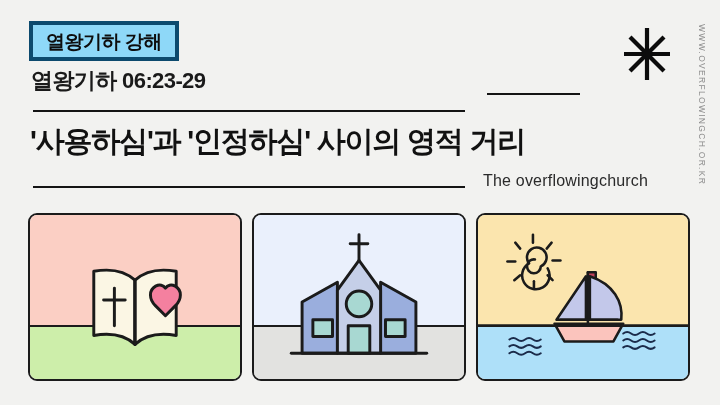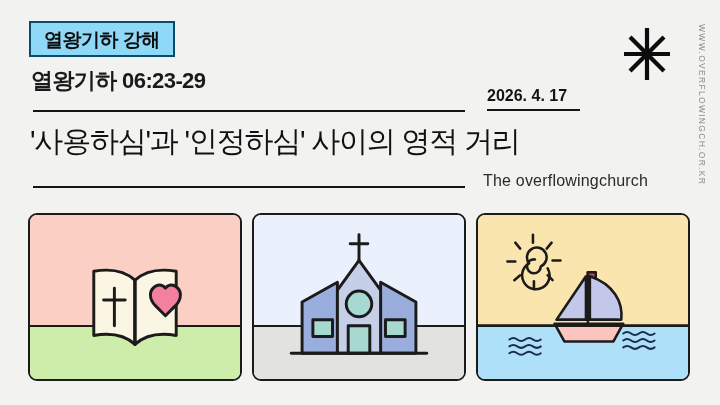--- a/index.html
+++ b/index.html
@@ -12,41 +12,41 @@
     position:relative;
   }
 
   
   #header { position:absolute; left:0; top:0; width:720px; height:205px; }
 
   #series-badge {
     position:absolute; left:29px; top:21px;
     height:32px; padding:16px 13px;
     background:#8ed8f8;
-    border:2px solid #0c4a6e;
+    border:4px solid #0c4a6e;
     display:flex; align-items:center; justify-content:center;
     font-size:19px; font-weight:bold; letter-spacing:-0.5px;
     line-height:1; color:#0d0d0d;
   }
 
   #scripture-ref {
     position:absolute; left:31px; top:70px;
     font-size:22px; font-weight:bold; letter-spacing:-0.6px;
     color:#1a1a1a; line-height:1;
   }
 
   .rule {
     position:absolute; left:33px; width:432px; height:2px; background:#141414;
   }
   #rule-top { top:110px; }
   #rule-bottom { top:186px; }
 
   #sermon-title {
     position:absolute; left:30px; top:126px;
-    font-size:29px; font-weight:normal; letter-spacing:-1.2px;
+    font-size:29px; font-weight:bold; letter-spacing:-1.2px;
     white-space:nowrap; color:#111111; line-height:1.1;
   }
 
   #date-block { position:absolute; left:487px; top:88px; }
   #date-text {
     font-size:16px; font-weight:bold; letter-spacing:0px;
     color:#141414; line-height:1;
   }
   #date-underline { margin-top:5px; width:93px; height:2px; background:#141414; }
 
@@ -93,21 +93,20 @@
 
   <div id="scripture-ref">열왕기하 06:23-29</div>
 
   <div class="rule" id="rule-top"></div>
 
   <div id="sermon-title">'사용하심'과 '인정하심' 사이의 영적 거리</div>
 
   <div class="rule" id="rule-bottom"></div>
 
   <div id="date-block">
-    <div id="date-text">2026. 4. 17</div>
     <div id="date-underline"></div>
   </div>
 
   <div id="church-name">The overflowingchurch</div>
 
   <div id="brand-mark">
     <svg viewBox="0 0 52 56" width="52" height="56" aria-hidden="true">
       <g stroke="#0c0c0c" stroke-width="4.2" stroke-linecap="butt">
         <line x1="26" y1="2" x2="26" y2="54"></line>
         <line x1="3" y1="28" x2="49" y2="28"></line>

